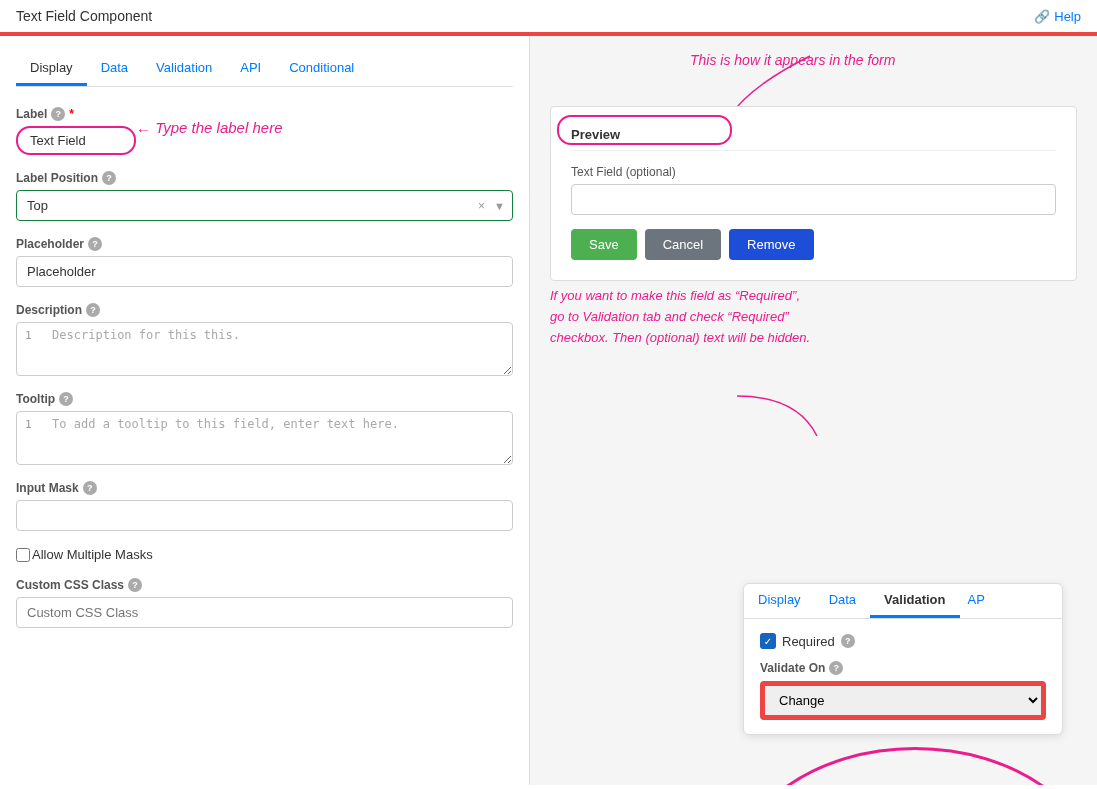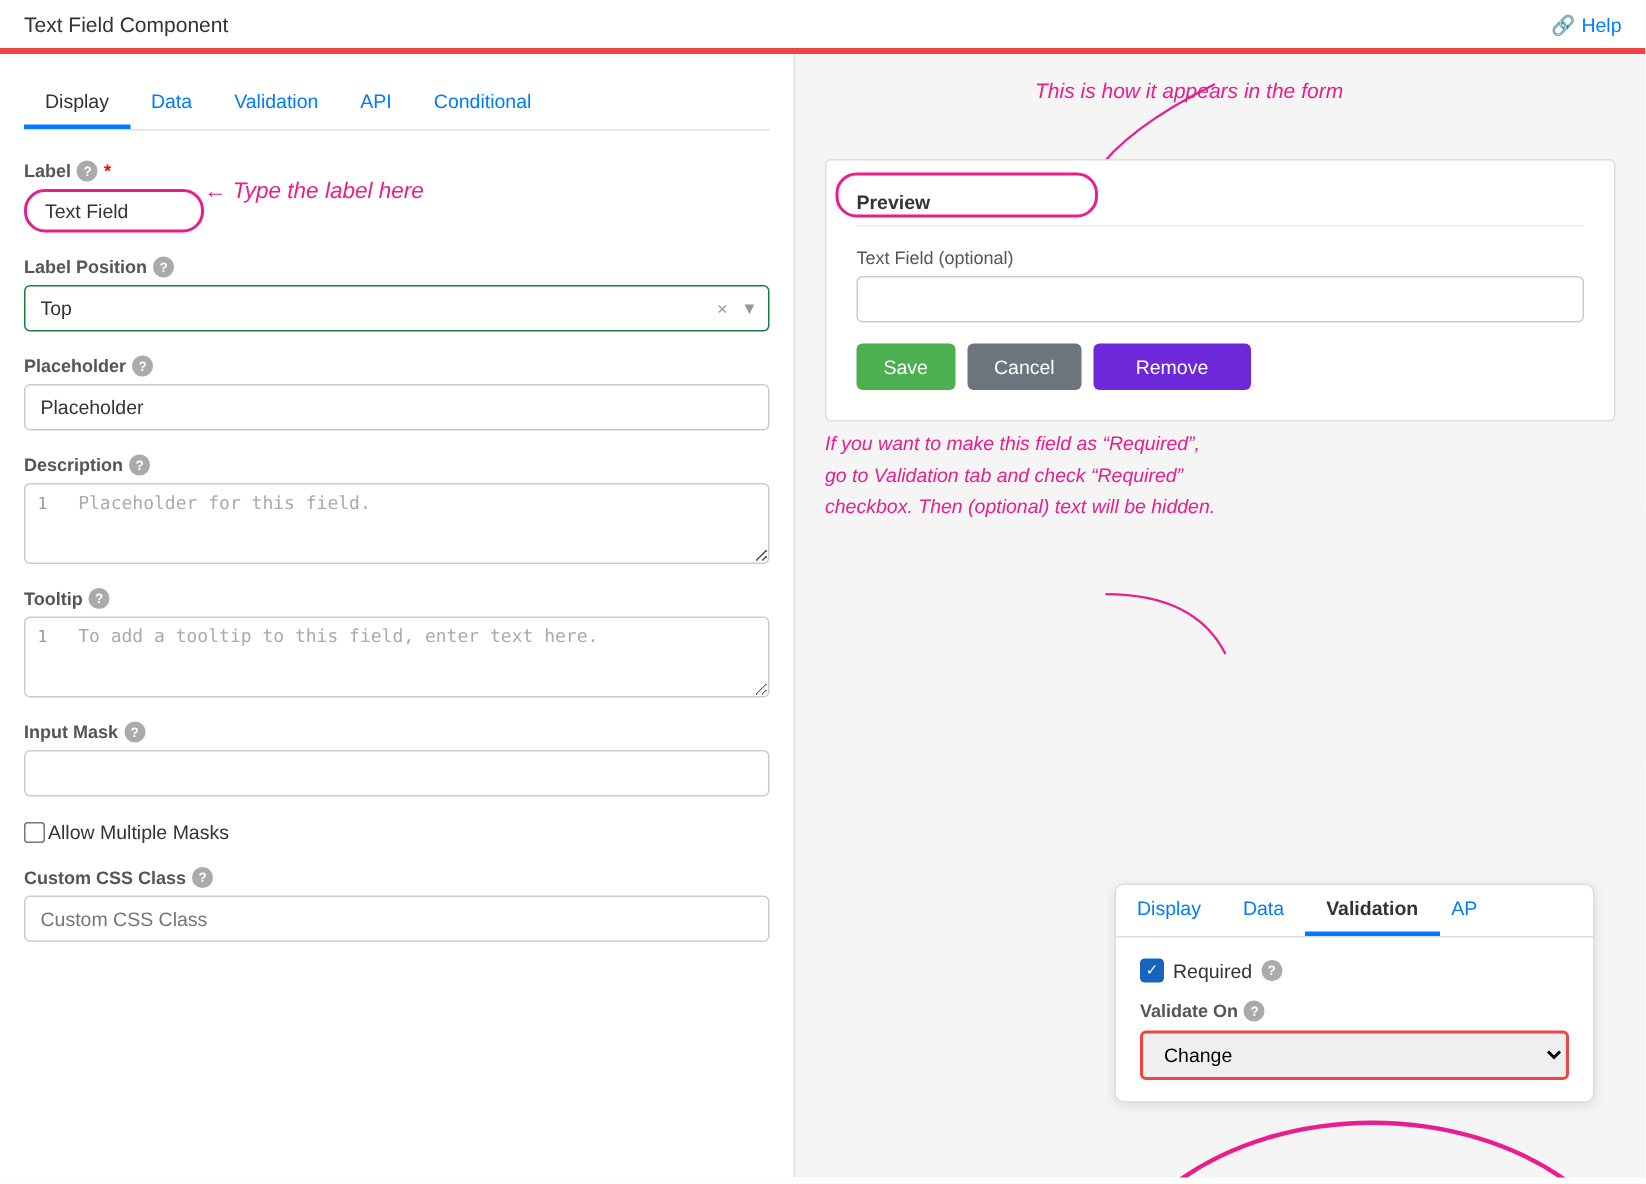--- a/index.html
+++ b/index.html
@@ -224,24 +224,24 @@
     .btn-cancel {
       background: #6c757d;
       color: #fff;
       border: none;
       padding: 8px 18px;
       border-radius: 4px;
       cursor: pointer;
       font-size: 13px;
     }
     .btn-remove {
-      background: #6d28d9;
+      background: #1d4ed8;
       color: #fff;
       border: none;
-      padding: 8px 28px;
+      padding: 8px 18px;
       border-radius: 4px;
       cursor: pointer;
       font-size: 13px;
     }
     
     .validation-panel {
       position: absolute;
       bottom: 30px;
       right: 20px;
       width: 320px;
@@ -289,21 +289,21 @@
       border-radius: 3px;
       display: flex;
       align-items: center;
       justify-content: center;
       color: #fff;
       font-size: 10px;
     }
     .validate-select {
       width: 100%;
       padding: 6px 10px;
-      border: 2px solid #ef4444;
+      border: 5px solid #ef4444;
       border-radius: 4px;
       font-size: 13px;
     }
     .arrow-annotation {
       position: absolute;
       color: #e91e8c;
       font-size: 13px;
       font-style: italic;
       pointer-events: none;
       white-space: nowrap;
@@ -375,21 +375,21 @@
       </div>
 
       <div class="form-group">
         <div class="form-label">
           <span>Description</span>
           <span class="info-icon">?</span>
         </div>
         <div class="form-textarea">
           <div class="textarea-inner">
             <span style="color:#999; font-size:11px; font-family:monospace;">1 &nbsp;</span>
-            <span style="color:#aaa; font-size:12px;">Placeholder for this field.</span>
+            <span style="color:#aaa; font-size:12px;">Description for this this.</span>
           </div>
         </div>
       </div>
 
       <div class="form-group">
         <div class="form-label">
           <span>Tooltip</span>
           <span class="info-icon">?</span>
         </div>
         <div class="form-textarea">

